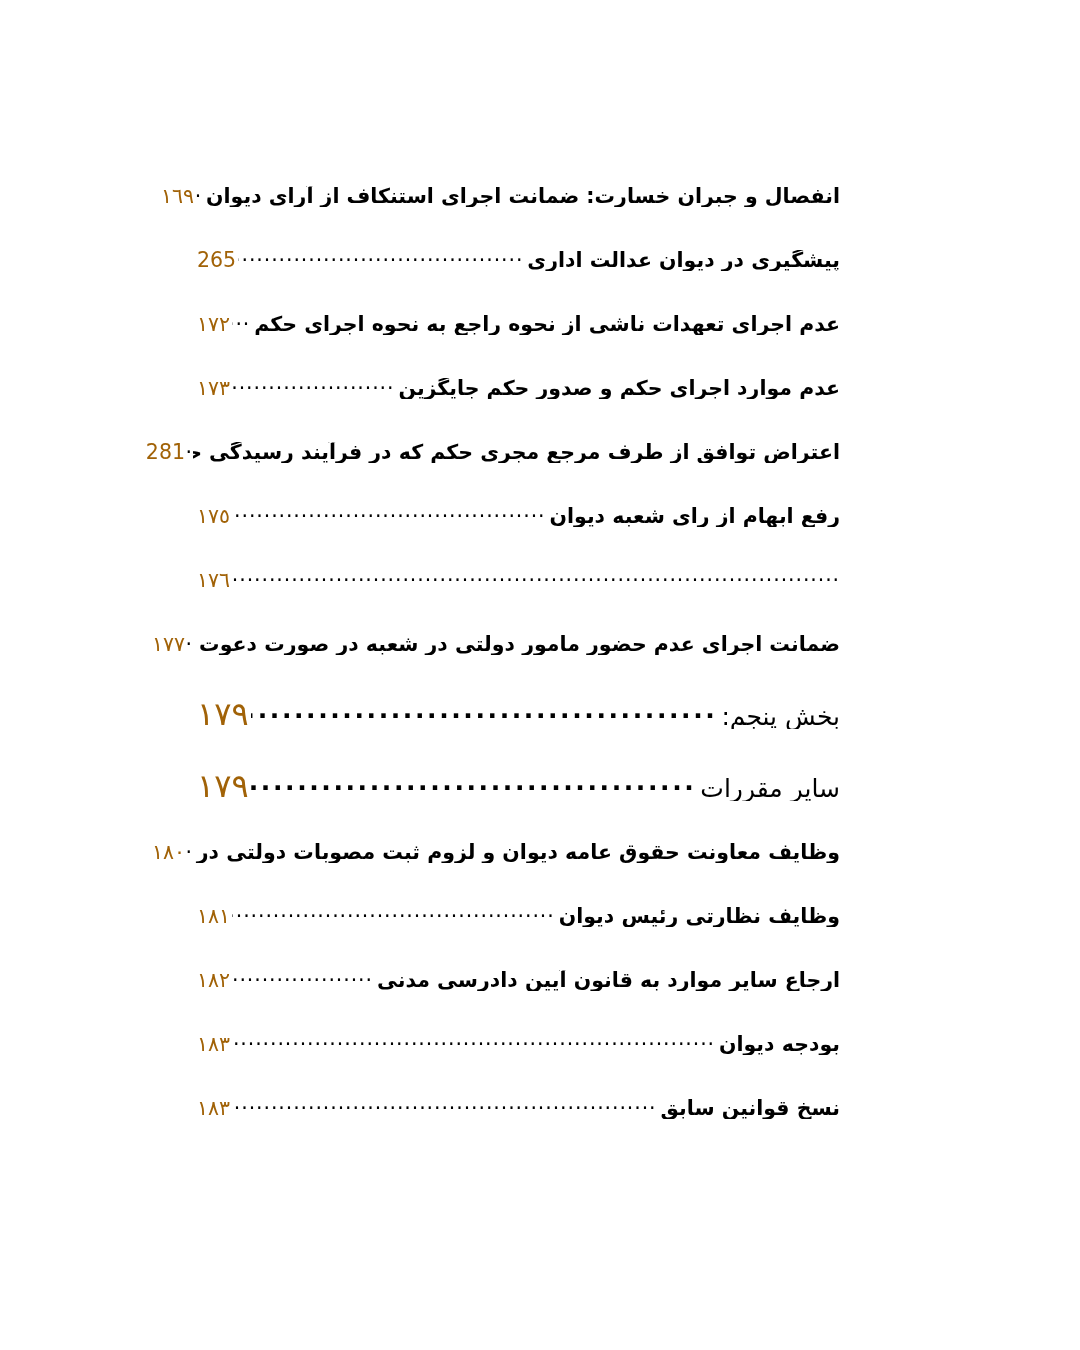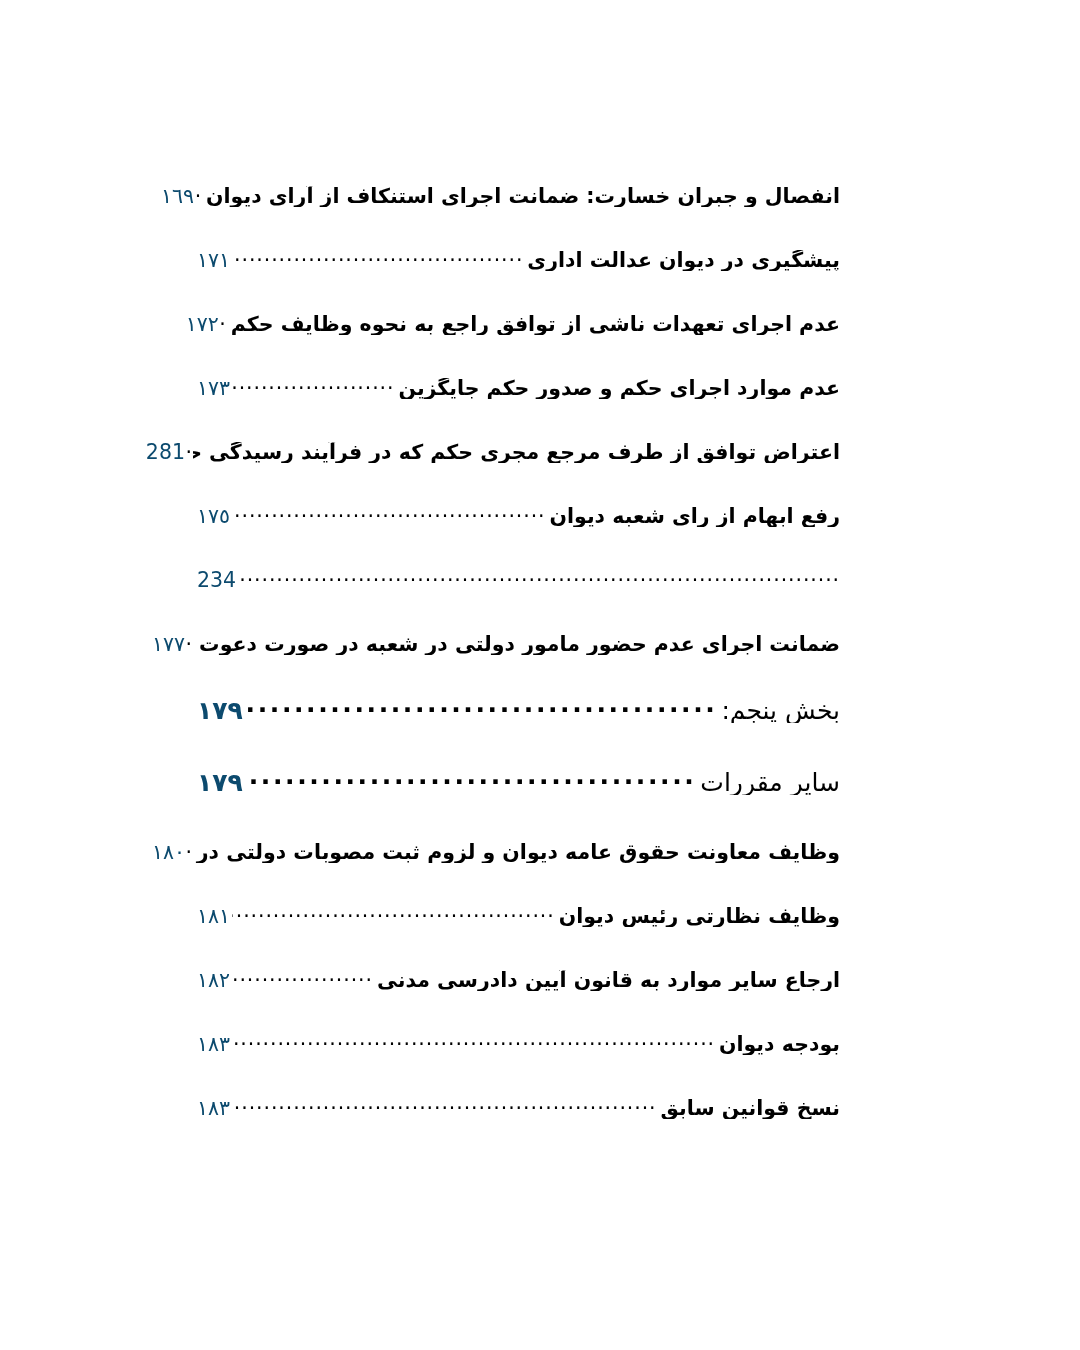--- a/index.html
+++ b/index.html
@@ -64,36 +64,36 @@
     letter-spacing: 0.9px;
     color: #000000;
     white-space: nowrap;
   }
 
   .entry-page {
     flex: 0 0 auto;
     font-size: 20.5px;
     line-height: 1;
     padding-inline-start: 0px;
-    color: #0c4a6e;
+    color: #a16207;
   }
 
   
   .toc-entry.section {
     height: 72px;
   }
 
   .toc-entry.section .entry-title {
     font-size: 25px;
     font-weight: 400;
   }
 
   .toc-entry.section .entry-page {
-    font-size: 25px;
-    font-weight: 700;
+    font-size: 32px;
+    font-weight: 400;
   }
 
   .toc-entry.section .entry-leader::before {
     font-size: 25px;
     font-weight: 700;
     letter-spacing: 2.6px;
     bottom: 0.05em;
   }
 
   
@@ -106,45 +106,45 @@
 <div class="page">
   <div class="toc" id="toc-list">
       <div class="toc-entry">
         <span class="entry-title">انفصال و جبران خسارت: ضمانت اجرای استنکاف از آرای دیوان</span>
         <span class="entry-leader"></span>
         <span class="entry-page">١٦٩</span>
       </div>
       <div class="toc-entry">
         <span class="entry-title">پیشگیری در دیوان عدالت اداری</span>
         <span class="entry-leader"></span>
-        <span class="entry-page">١٧١</span>
+        <span class="entry-page">265</span>
       </div>
       <div class="toc-entry">
-        <span class="entry-title">عدم اجرای تعهدات ناشی از توافق راجع به نحوه وظایف حکم</span>
+        <span class="entry-title">عدم اجرای تعهدات ناشی از نحوه راجع به نحوه اجرای حکم</span>
         <span class="entry-leader"></span>
         <span class="entry-page">١٧٢</span>
       </div>
       <div class="toc-entry">
         <span class="entry-title">عدم موارد اجرای حکم و صدور حکم جایگزین</span>
         <span class="entry-leader"></span>
         <span class="entry-page">١٧٣</span>
       </div>
       <div class="toc-entry">
         <span class="entry-title">اعتراض توافق از طرف مرجع مجری حکم که در فرآیند رسیدگی حضور نداشته</span>
         <span class="entry-leader"></span>
         <span class="entry-page">281</span>
       </div>
       <div class="toc-entry">
         <span class="entry-title">رفع ابهام از رای شعبه دیوان</span>
         <span class="entry-leader"></span>
         <span class="entry-page">١٧٥</span>
       </div>
       <div class="toc-entry">
         <span class="entry-leader"></span>
-        <span class="entry-page">234</span>
+        <span class="entry-page">١٧٦</span>
       </div>
       <div class="toc-entry">
         <span class="entry-title">ضمانت اجرای عدم حضور مامور دولتی در شعبه در صورت دعوت از وی</span>
         <span class="entry-leader"></span>
         <span class="entry-page">١٧٧</span>
       </div>
       <div class="toc-entry section">
         <span class="entry-title">بخش پنجم:</span>
         <span class="entry-leader"></span>
         <span class="entry-page">١٧٩</span>

